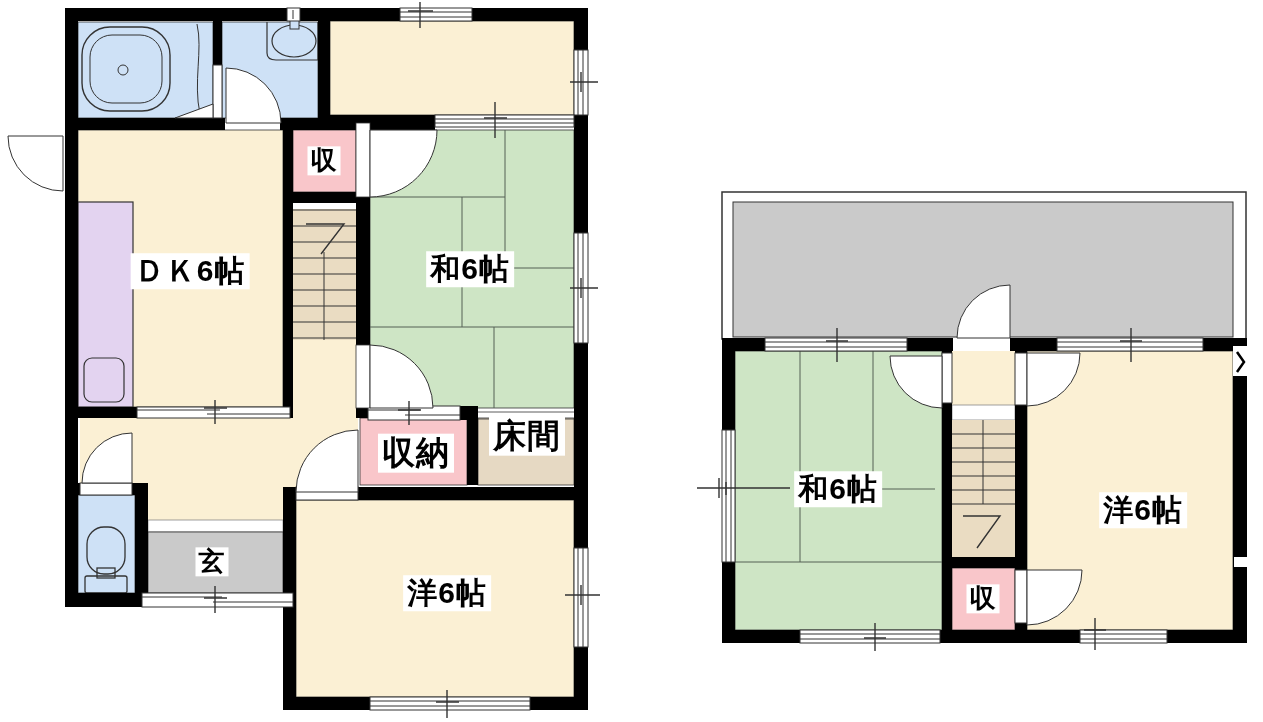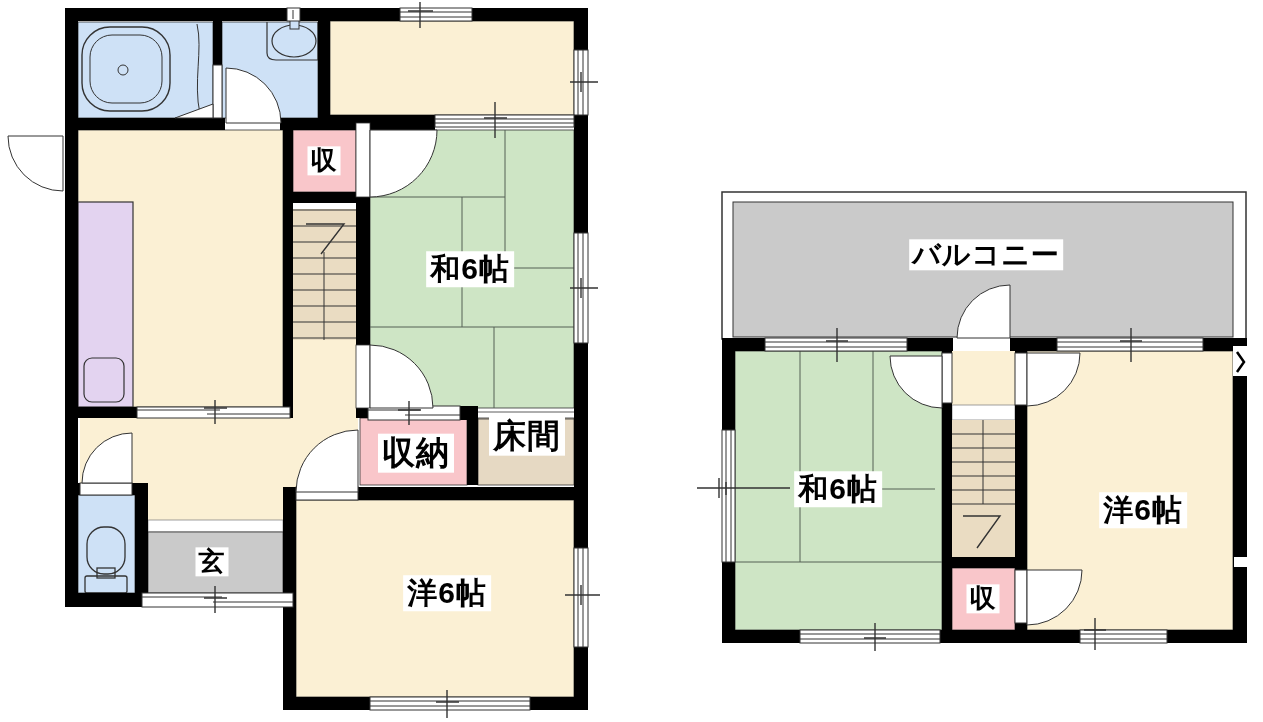--- a/index.html
+++ b/index.html
@@ -259,23 +259,23 @@
     <g stroke="#333" stroke-width="1.4" fill="none">
       <path d="M837 328 V362 M826 341 H848"></path>
       <path d="M1131 328 V362 M1120 341 H1142"></path>
       <path d="M875 623 V651 M864 638 H886"></path>
       <path d="M1095 618 V650 M1084 630 H1106"></path>
       <path d="M697 488 H790 M719 478 V498 M726 482 V495"></path>
     </g>
   </g>
 </svg>
 
+  <div class="lbl lbl-room" style="left:190px;top:271px;">ＤＫ6帖</div>
   <div class="lbl lbl-room" style="left:470px;top:269px;">和6帖</div>
   <div class="lbl lbl-room" style="left:447px;top:593px;">洋6帖</div>
   <div class="lbl lbl-small" style="left:324px;top:161px;">収</div>
   <div class="lbl lbl-mid" style="left:416px;top:453px;">収納</div>
   <div class="lbl lbl-mid" style="left:527px;top:436px;">床間</div>
   <div class="lbl lbl-small" style="left:212px;top:562px;">玄</div>
-  <div class="lbl lbl-small" style="left:986px;top:255px;font-size:28px;">バルコニー</div>
   <div class="lbl lbl-room" style="left:838px;top:489px;">和6帖</div>
   <div class="lbl lbl-room" style="left:1143px;top:510px;">洋6帖</div>
   <div class="lbl lbl-small" style="left:983px;top:599px;">収</div>
 </div>
 
 </body></html>

